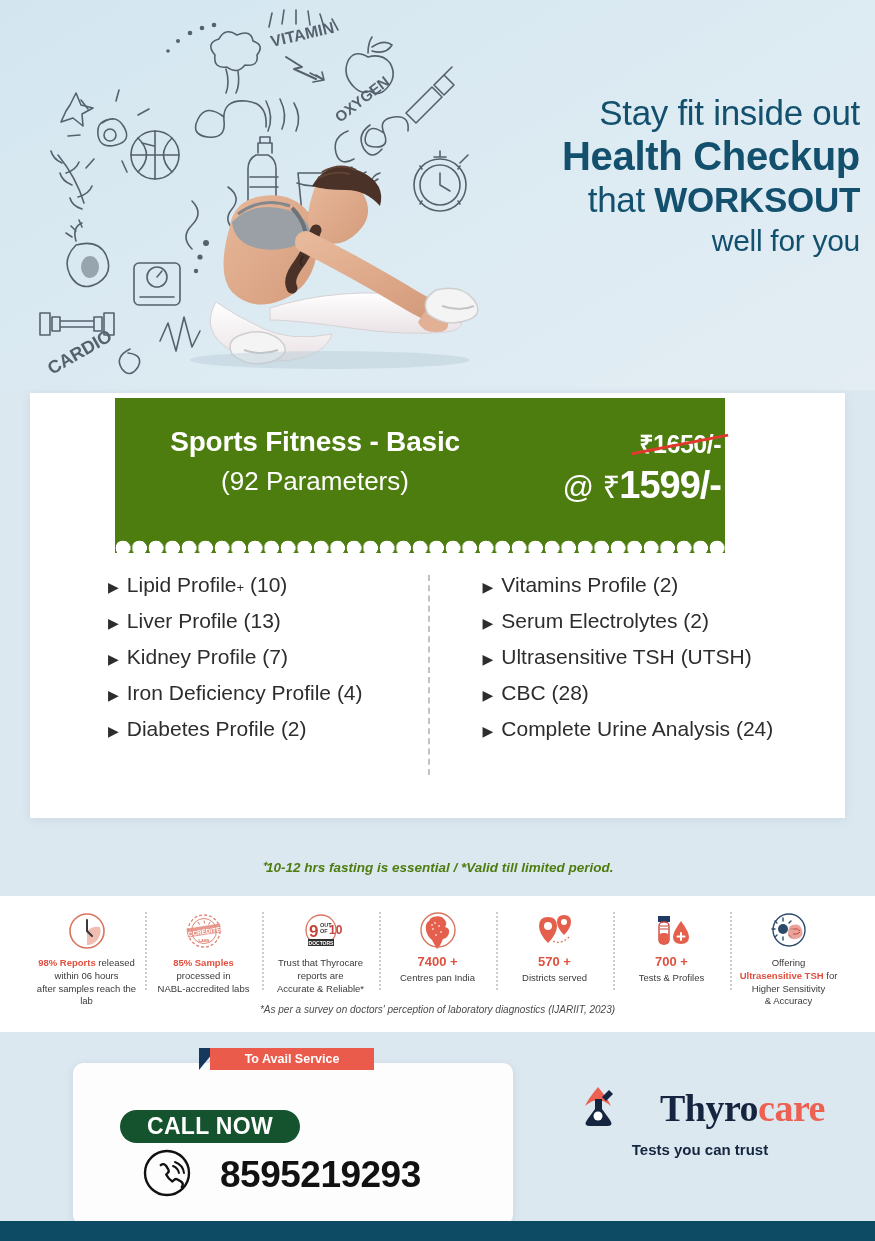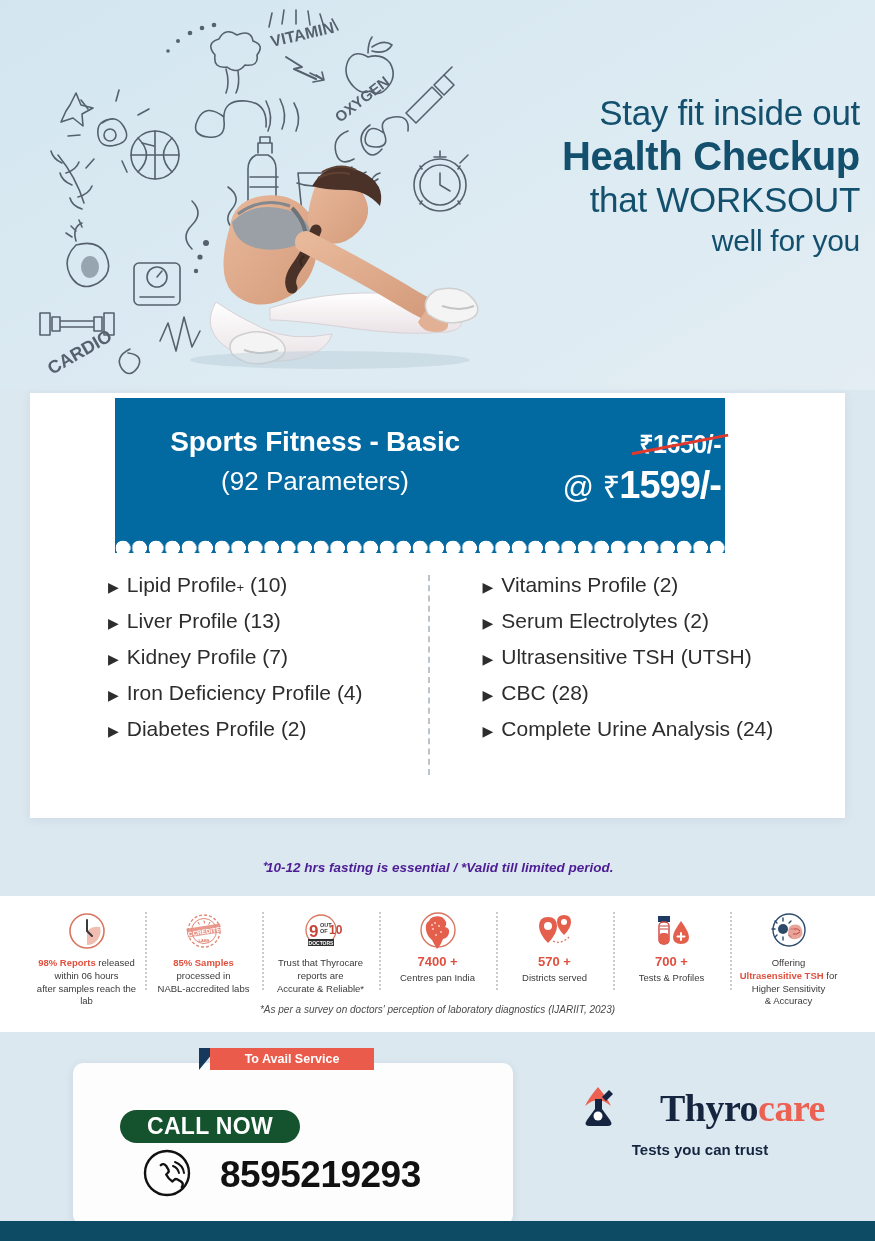--- a/index.html
+++ b/index.html
@@ -40,38 +40,38 @@
   }
   .hl {
     color: #13506e;
     line-height: 1.0;
     letter-spacing: -.3px;
     white-space: nowrap;
   }
   .hl-1 { font-size: 35px; font-weight: 400; }
   .hl-2 { font-size: 40px; font-weight: 700; margin-top: 6px; }
   .hl-3 { font-size: 35px; font-weight: 400; margin-top: 6px; }
-  .hl-3 b { font-weight: 400; }
+  .hl-3 b { font-weight: 700; }
   .hl-4 { font-size: 30px; font-weight: 400; margin-top: 9px; }
 
   
   .card {
     position: absolute;
     left: 30px; top: 393px;
     width: 815px;
     height: 425px;
     background: #ffffff;
     box-shadow: 0 2px 10px rgba(30,60,90,.08);
   }
   .price-banner {
     position: absolute;
     left: 85px; top: 5px;
     width: 610px;
     height: 155px;
-    background: #0369a1;
+    background: #4d7c0f;
   }
   .pb-left {
     position: absolute;
     left: 20px; top: 28px;
     width: 360px;
     color: #ffffff;
     text-align: center;
   }
   .pb-title { font-size: 28px; font-weight: 700; letter-spacing: -.2px; }
   .pb-sub   { font-size: 26px; font-weight: 400; margin-top: 8px; }
@@ -152,21 +152,21 @@
 
   
   .fast-note {
     position: absolute;
     left: 0; top: 858px;
     width: 875px;
     text-align: center;
     font-size: 13.5px;
     font-style: italic;
     font-weight: 600;
-    color: #4c1d95;
+    color: #4d7c0f;
   }
 
   
   .trust {
     position: absolute;
     left: 0; top: 896px;
     width: 875px;
     height: 136px;
     background: #ffffff;
     display: flex;

